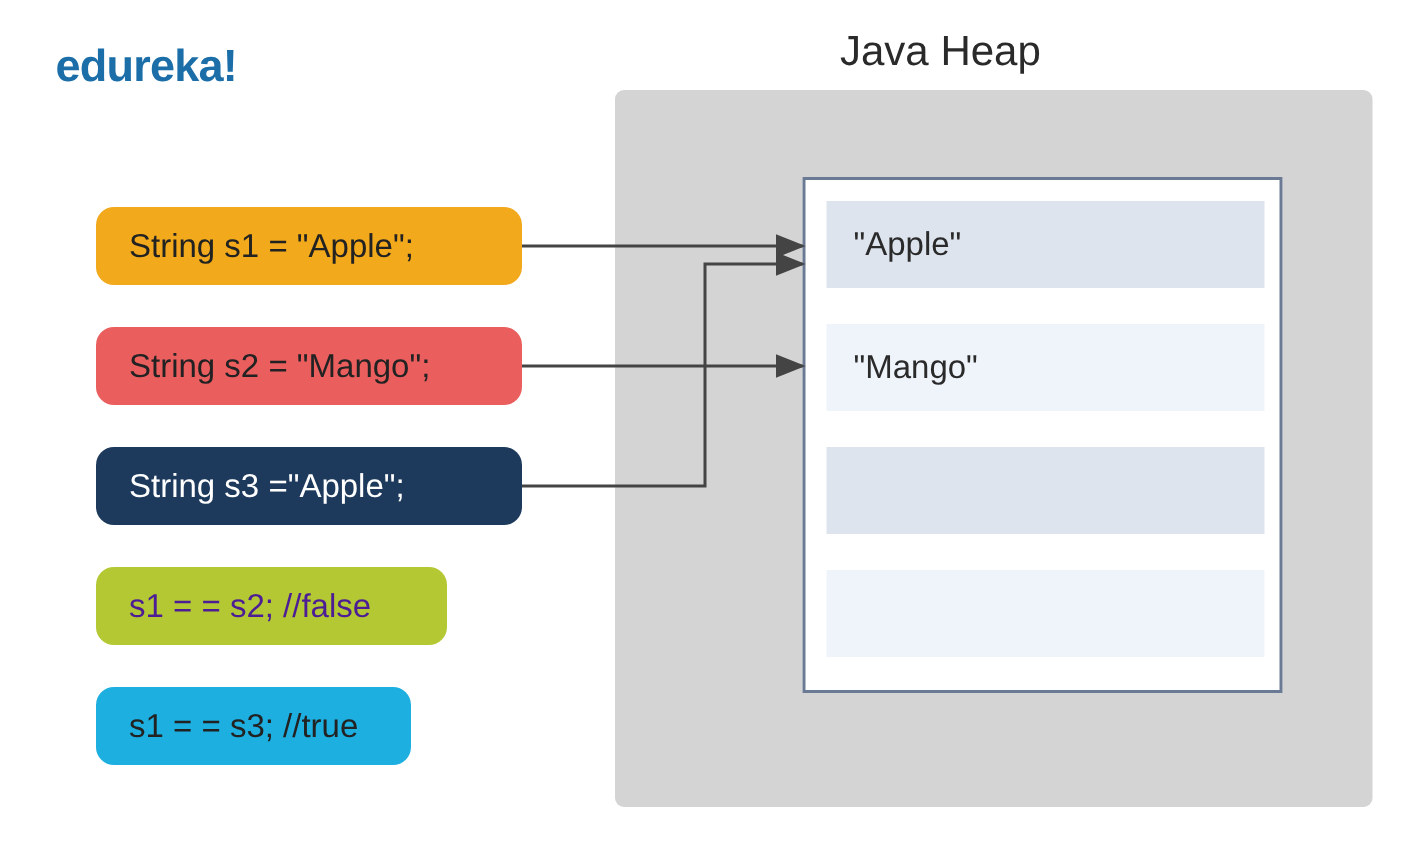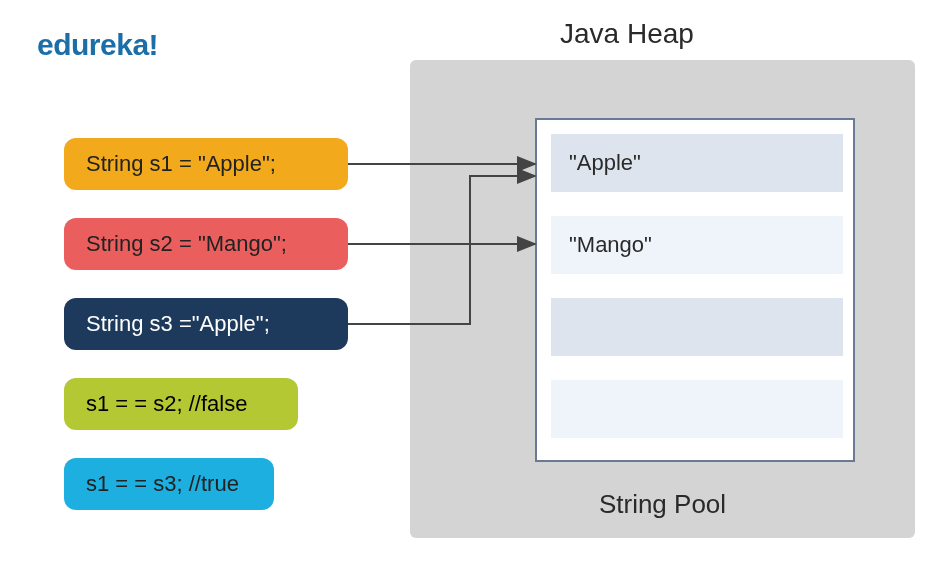--- a/index.html
+++ b/index.html
@@ -78,21 +78,21 @@
     display: flex;
     align-items: center;
     padding-left: 22px;
     font-size: 22px;
     color: #fff;
     font-weight: 400;
   }
   .orange { background: #f2a91c; color: #222; }
   .red { background: #ea5f5e; color: #222; }
   .navy { background: #1d3a5c; color: #fff; }
-  .olive { background: #b4c834; color: #000000; }
+  .olive { background: #b4c834; color: #4c1d95; }
   .cyan { background: #1cafe0; color: #222; }
   svg.arrows {
     position: absolute;
     top: 0;
     left: 0;
     width: 941px;
     height: 561px;
     pointer-events: none;
   }
 </style>
@@ -103,21 +103,20 @@
 
 <div class="heap-title">Java Heap</div>
 
 <div class="heap-box">
   <div class="pool-box">
     <div class="pool-slot" style="top:14px">"Apple"</div>
     <div class="pool-slot light" style="top:96px">"Mango"</div>
     <div class="pool-slot" style="top:178px"></div>
     <div class="pool-slot light" style="top:260px"></div>
   </div>
-  <div class="pool-title">String Pool</div>
 </div>
 
 <div class="code-box orange" style="top:138px">String s1 = "Apple";</div>
 <div class="code-box red" style="top:218px">String s2 = "Mango";</div>
 <div class="code-box navy" style="top:298px">String s3 ="Apple";</div>
 <div class="code-box olive" style="top:378px;width:234px">s1 = = s2; //false</div>
 <div class="code-box cyan" style="top:458px;width:210px">s1 = = s3; //true</div>
 
 <svg class="arrows">
   <defs>

